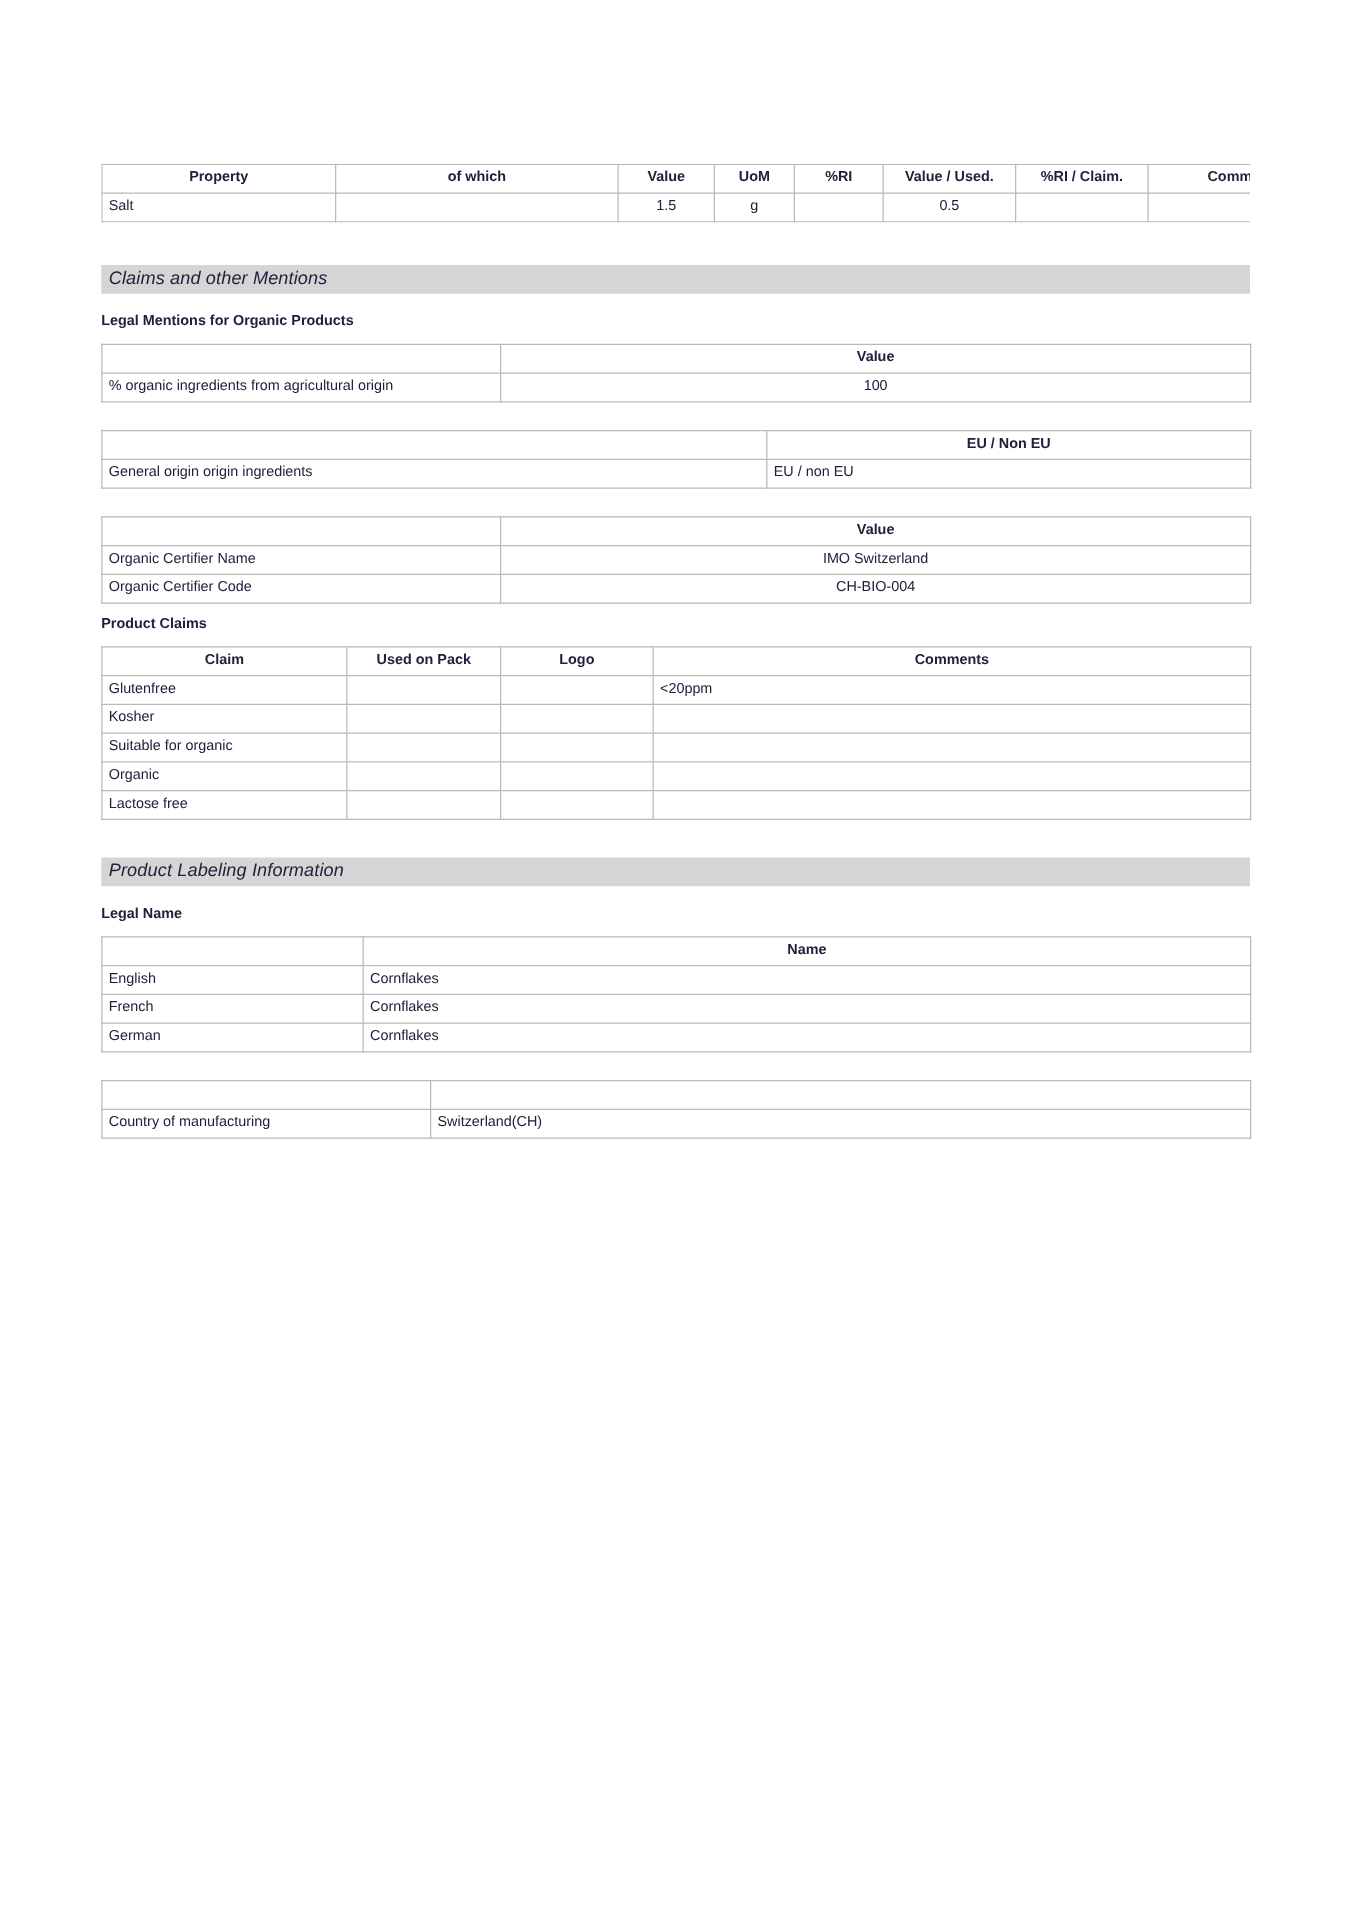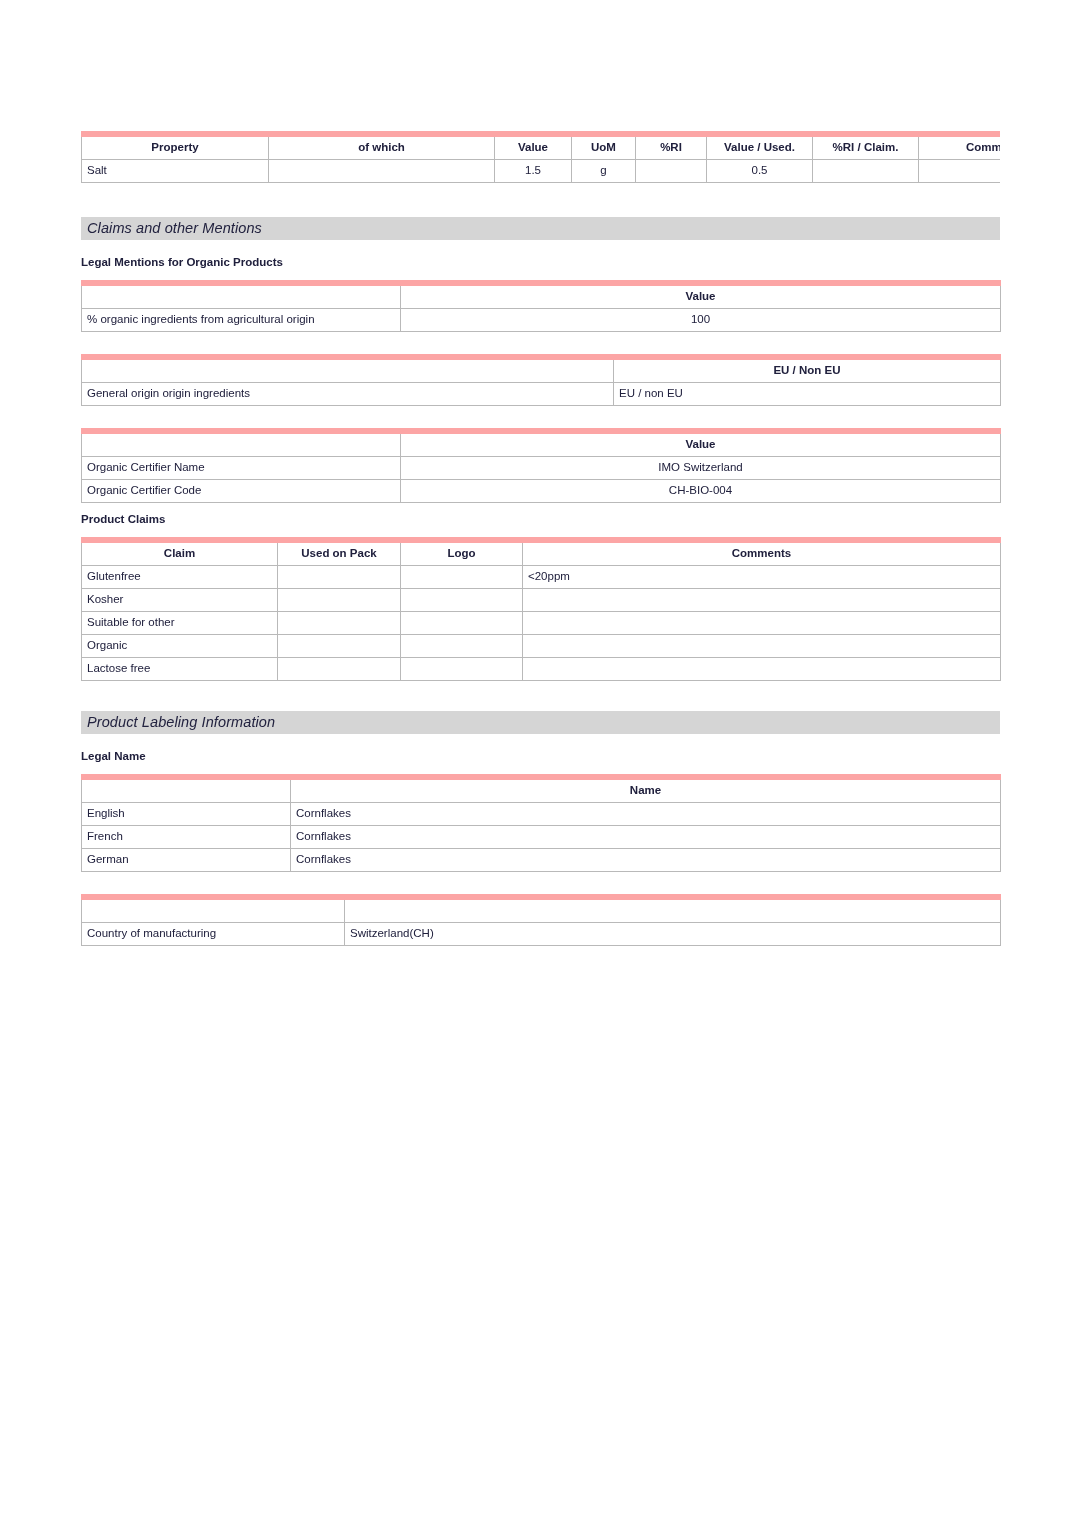--- a/index.html
+++ b/index.html
@@ -51,21 +51,21 @@
     font-weight: bold;
     font-size: 11.5px;
   }
   table.doc td.l { text-align: left; }
   table.doc td.c { text-align: center; }
   table.doc .hrow td, table.doc .hrow th {
     border-bottom: 1px solid #b9b9b9;
   }
   
   table.doc {
-    border-top: 6px solid #fca5a5;
+    border-top: 1px solid #fca5a5;
     border-bottom: 1px solid #9a9a9a;
   }
 
   
   .section-band {
     background: #d5d5d5;
     width: 919px;
     height: 23px;
     line-height: 23px;
     padding: 0 6px;
@@ -238,21 +238,21 @@
         <td class="l">&nbsp;</td>
         <td class="l">&lt;20ppm</td>
       </tr>
       <tr>
         <td class="l">Kosher</td>
         <td class="l">&nbsp;</td>
         <td class="l">&nbsp;</td>
         <td class="l">&nbsp;</td>
       </tr>
       <tr>
-        <td class="l">Suitable for other</td>
+        <td class="l">Suitable for organic</td>
         <td class="l">&nbsp;</td>
         <td class="l">&nbsp;</td>
         <td class="l">&nbsp;</td>
       </tr>
       <tr>
         <td class="l">Organic</td>
         <td class="l">&nbsp;</td>
         <td class="l">&nbsp;</td>
         <td class="l">&nbsp;</td>
       </tr>

